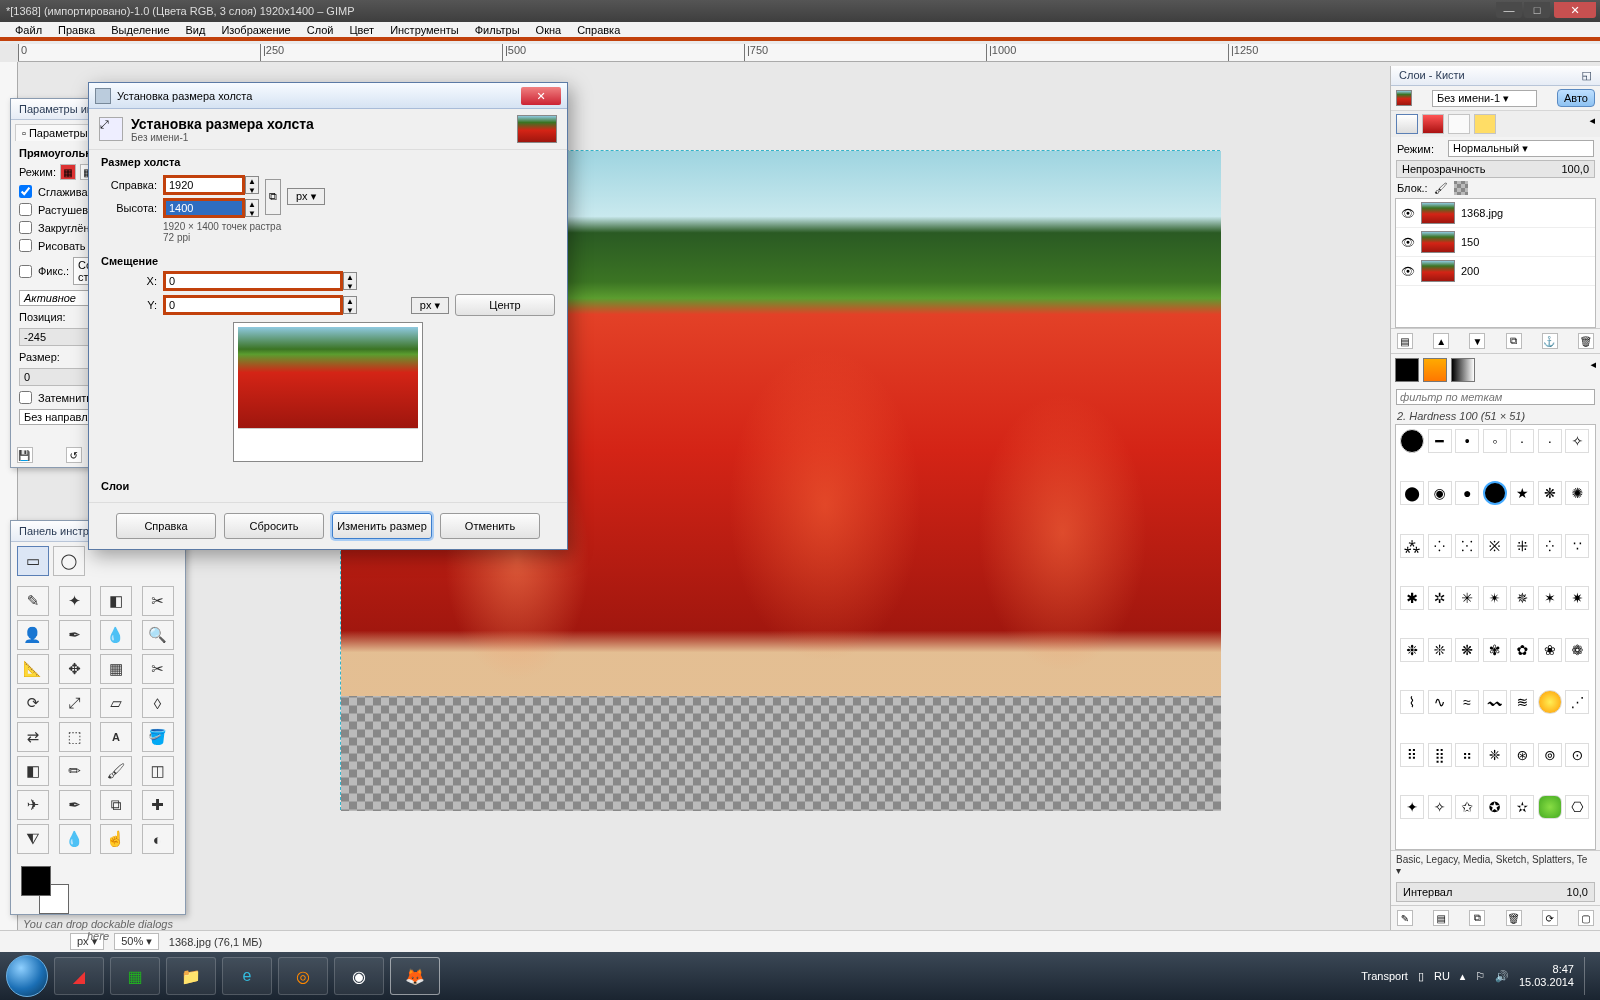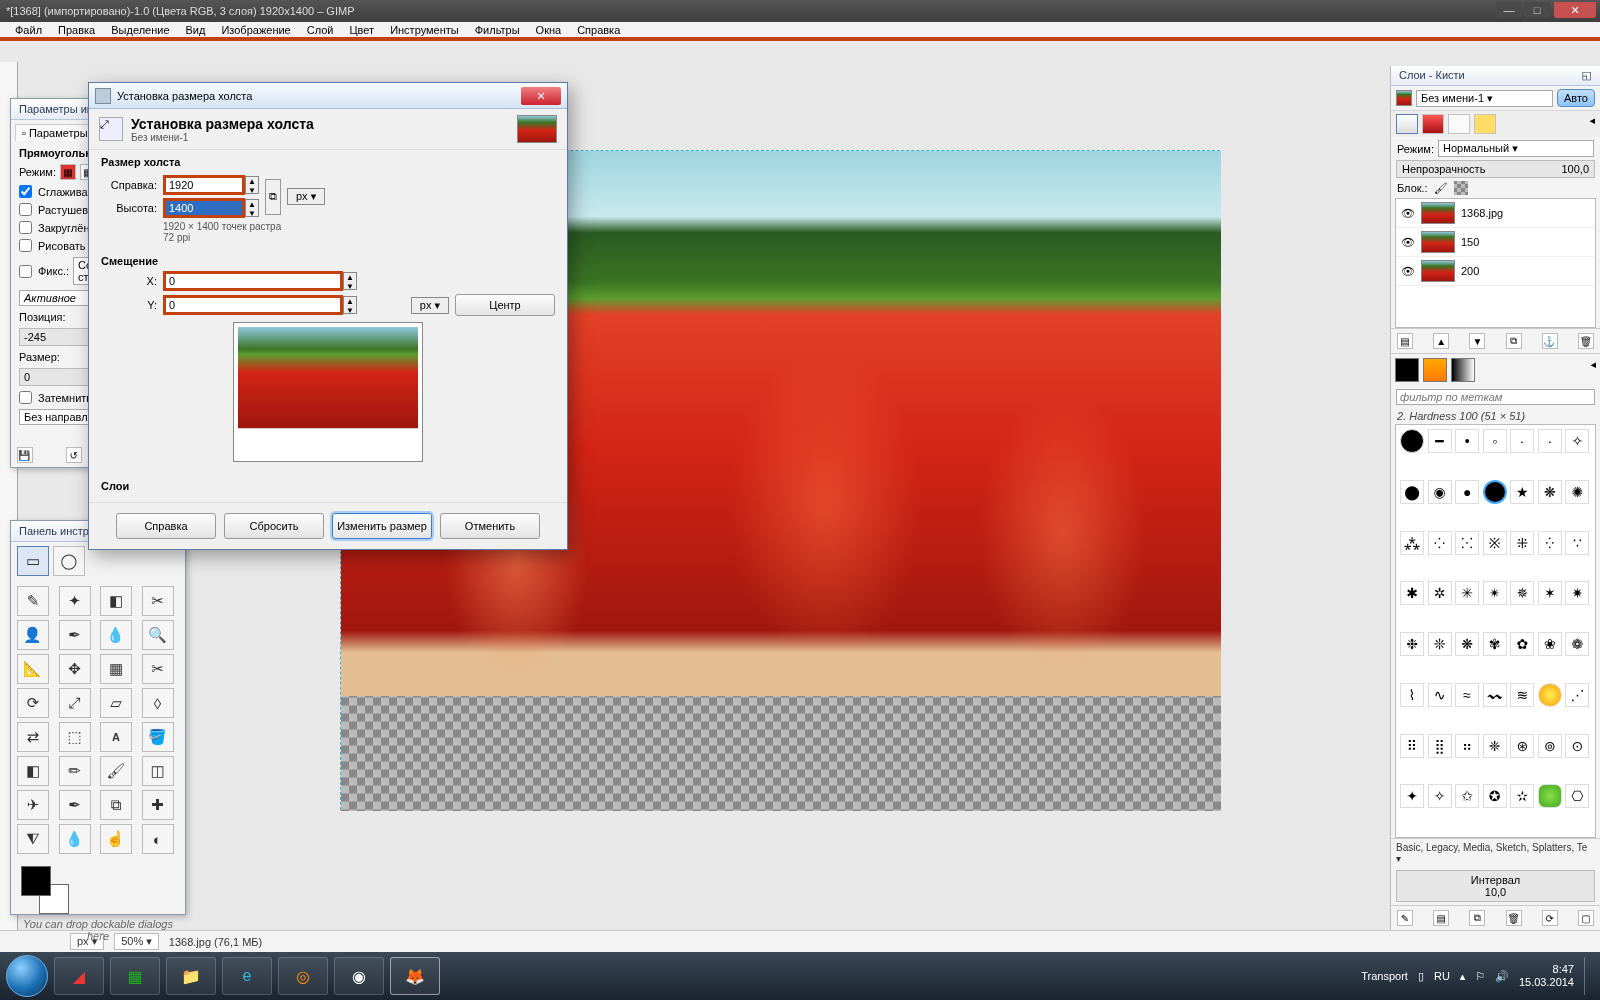--- a/index.html
+++ b/index.html
@@ -62,21 +62,21 @@
 .toolbox .tool{width:32px;height:30px;border:1px solid #bbb;background:#f5f5f5;display:flex;align-items:center;justify-content:center;font-size:15px;color:#333;}
 .toolbox .tool.sel{border:1px solid #5a7fb5;background:#dce6f5;}
 .fgbg{position:relative;width:48px;height:48px;margin:6px 0 0 10px;}
 .fgbg .fg{position:absolute;left:0;top:0;width:30px;height:30px;background:#000;border:1px solid #666;}
 .fgbg .bg{position:absolute;right:0;bottom:0;width:30px;height:30px;background:#fff;border:1px solid #666;}
 .droptext{font-style:italic;color:#666;text-align:center;padding:4px;}
 
 
 .rightdock{position:absolute;right:0;top:66px;width:210px;bottom:70px;background:#f3f3f3;border-left:1px solid #bcbcbc;display:flex;flex-direction:column;}
 .rightdock .ptitle{background:linear-gradient(#fdfdfe,#e6ecf5);border-bottom:1px solid #b8c5d8;padding:3px 8px;color:#2a3b55;}
-.dock-row{display:flex;align-items:center;gap:4px;padding:3px 5px;border-bottom:1px solid #d6d6d6;}
+.dock-row{display:flex;align-items:center;gap:20px;padding:3px 5px;border-bottom:1px solid #d6d6d6;}
 .dock-row .combo{flex:1;}
 .auto-btn{background:linear-gradient(#bfe0ff,#8ec2f2);border:1px solid #5a8ac2;padding:2px 6px;border-radius:4px;}
 .tabstrip{display:flex;gap:4px;padding:3px 5px;background:#eee;}
 .tabicon{width:22px;height:20px;border:1px solid #c4c4c4;background:#fafafa;}
 .tabicon.active{border-color:#5a7fb5;background:#fff;}
 .moderow{display:flex;align-items:center;justify-content:space-between;padding:3px 6px;}
 .opacityrow{background:#e6e6e6;border:1px solid #bbb;margin:0 5px;padding:2px 5px;display:flex;justify-content:space-between;}
 .lockrow{display:flex;align-items:center;gap:6px;padding:3px 6px;}
 .layerlist{flex:0 0 130px;overflow:auto;background:#fff;border:1px solid #bbb;margin:0 4px;}
 .layerrow{display:flex;align-items:center;gap:6px;padding:3px 5px;border-bottom:1px solid #eee;}
@@ -85,21 +85,21 @@
 .layer-actions{display:flex;justify-content:space-between;padding:4px 6px;border-top:1px solid #ccc;}
 
 .brush-sw{display:flex;gap:4px;padding:4px;border-top:1px solid #ccc;}
 .brush-sw div{width:24px;height:24px;border:1px solid #777;}
 .bsearch{margin:3px 5px;}
 .bsearch input{width:100%;border:1px solid #aaa;padding:1px 3px;font-style:italic;color:#888;}
 .binfo{padding:2px 6px;font-style:italic;color:#444;}
 .brushgrid{flex:1;overflow:auto;display:grid;grid-template-columns:repeat(7,1fr);gap:2px;padding:4px;background:#fff;border:1px solid #bbb;margin:0 4px;}
 .brushgrid div{width:24px;height:24px;border:1px solid #ddd;display:flex;align-items:center;justify-content:center;font-size:14px;}
 .bcats{padding:3px 5px;border-top:1px solid #ccc;font-size:10px;color:#333;}
-.interval{display:flex;align-items:center;justify-content:space-between;padding:3px 6px;background:#e6e6e6;border:1px solid #bbb;margin:3px 5px;flex-direction:column;}
+.interval{display:flex;align-items:center;justify-content:space-between;padding:3px 6px;background:#e6e6e6;border:1px solid #bbb;margin:3px 5px;}
 
 
 .dialog{position:absolute;left:88px;top:82px;width:480px;background:#f0f0f0;border:1px solid #5b7aa5;box-shadow:4px 6px 18px rgba(0,0,0,.35);}
 .dialog .dtitle{height:26px;background:linear-gradient(#f7fbff,#d6e3f3);display:flex;align-items:center;padding:0 6px;border-bottom:1px solid #a9bcd8;}
 .dialog .dtitle .dicon{width:16px;height:16px;background:#bcd;margin-right:6px;border:1px solid #789;}
 .dialog .dclose{margin-left:auto;width:40px;height:18px;background:linear-gradient(#f08080,#c23);color:#fff;text-align:center;line-height:18px;border-radius:2px;}
 .dialog .dhead{display:flex;align-items:center;gap:8px;padding:6px 10px;border-bottom:1px solid #ddd;}
 .dialog .dhead .big{font-size:14px;font-weight:bold;}
 .dialog .dhead .sub{font-size:10px;color:#555;}
 .headthumb{width:40px;height:28px;margin-left:auto;background:linear-gradient(#8fc9e0 0%,#3b7423 25%,#d42416 55%,#9e160e 100%);border:1px solid #888;}
@@ -141,20 +141,23 @@
   <span>Изображение</span>
   <span>Слой</span>
   <span>Цвет</span>
   <span>Инструменты</span>
   <span>Фильтры</span>
   <span>Окна</span>
   <span>Справка</span>
 </div>
 
 <div class="workarea">
+  <div class="ruler-h">
+    <span>0</span><span>|250</span><span>|500</span><span>|750</span><span>|1000</span><span>|1250</span>
+  </div>
   <div class="ruler-v"></div>
   <div class="canvas-wrap">
     <div class="canvas">
       <div class="img-layer"></div>
       <div class="checker"></div>
     </div>
   </div>
   <div class="hscroll">
       <div class="thumb"></div>
     </div>
@@ -357,21 +360,21 @@
   </div>
   <div class="tabstrip">
     <div class="tabicon active" style="background:linear-gradient(#fff,#ddd);"></div>
     <div class="tabicon" style="background:linear-gradient(#f55,#a11);"></div>
     <div class="tabicon"></div>
     <div class="tabicon" style="background:#fd6;"></div>
     <span style="margin-left:auto;">◂</span>
   </div>
   <div class="moderow">
     <span>Режим:</span>
-    <div class="combo" style="flex:1;margin-left:4px;"><span>Нормальный</span> ▾</div>
+    <div class="combo" style="flex:1;margin-left:14px;"><span>Нормальный</span> ▾</div>
   </div>
   <div class="opacityrow">
     <span>Непрозрачность</span>
     <span>100,0</span>
   </div>
   <div class="lockrow">
     <span>Блок.:</span>
     <span>🖌</span>
     <span style="background:repeating-conic-gradient(#bbb 0% 25%,#888 0% 50%) 50%/8px 8px;width:14px;height:14px;display:inline-block;"></span>
   </div>

